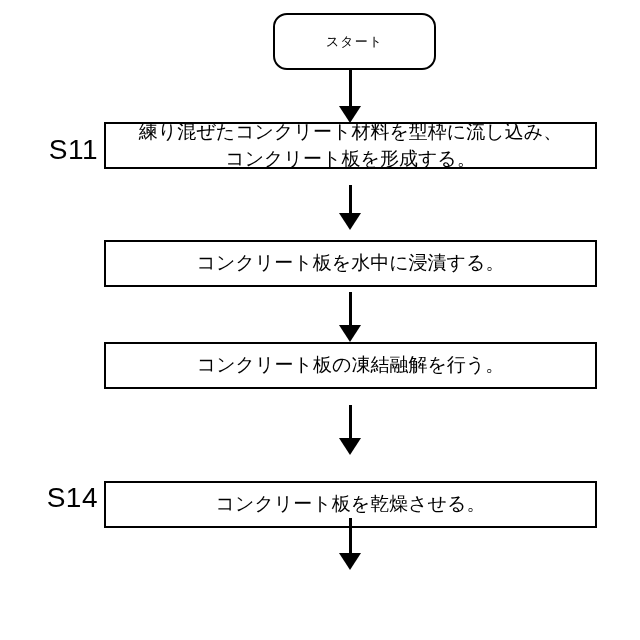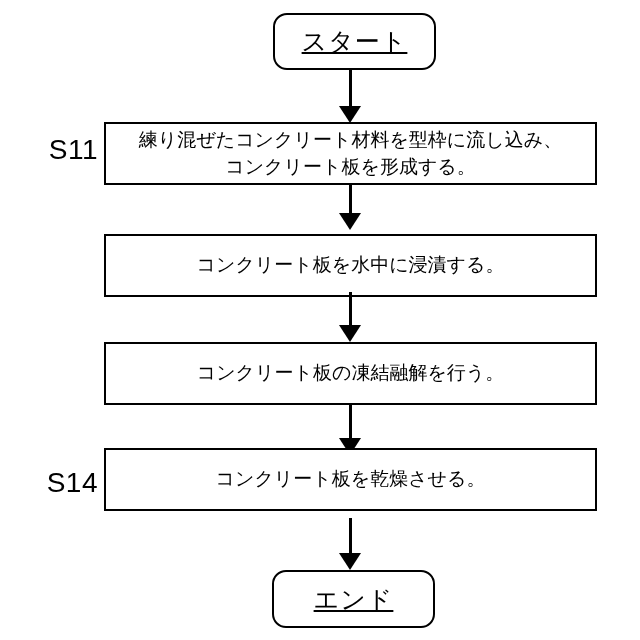--- a/index.html
+++ b/index.html
@@ -18,30 +18,29 @@
   }
   .terminal {
     position: absolute;
     box-sizing: border-box;
     border: 2.5px solid #000000;
     border-radius: 14px;
     background: #ffffff;
     display: flex;
     align-items: center;
     justify-content: center;
-    font-size: 25px;
+    font-size: 13px;
     letter-spacing: 1px;
-    text-decoration: underline;
   }
   .step-box {
     position: absolute;
     box-sizing: border-box;
     left: 104px;
     width: 493px;
-    height: 63px;
+    height: 47px;
     border: 2.5px solid #000000;
     background: #ffffff;
     display: flex;
     align-items: center;
     justify-content: center;
     text-align: center;
     font-size: 19px;
     line-height: 1.4;
     white-space: pre-line;
   }
@@ -91,45 +90,42 @@
   <div class="step-box" style="top:122px;">
     <span>練り混ぜたコンクリート材料を型枠に流し込み、
 コンクリート板を形成する。</span>
   </div>
 
   <div class="arrow" style="top:185px;">
     <div class="shaft" style="height:28px;"></div>
     <div class="head"></div>
   </div>
 
-  <div class="step-box" style="top:234px;text-align:right;">
+  <div class="step-box" style="top:240px;text-align:right;">
     <span>コンクリート板を水中に浸漬する。</span>
   </div>
 
   <div class="arrow" style="top:292px;">
     <div class="shaft" style="height:33px;"></div>
     <div class="head"></div>
   </div>
 
   <div class="step-box" style="top:342px;">
     <span>コンクリート板の凍結融解を行う。</span>
   </div>
 
   <div class="arrow" style="top:405px;">
     <div class="shaft" style="height:33px;"></div>
     <div class="head"></div>
   </div>
 
-  <div class="step-label" style="top:467px;">S14</div>
-  <div class="step-box" style="top:448px;">
+  <div class="step-label" style="top:482px;">S14</div>
+  <div class="step-box" style="top:481px;">
     <span>コンクリート板を乾燥させる。</span>
   </div>
 
   <div class="arrow" style="top:518px;">
     <div class="shaft" style="height:35px;"></div>
     <div class="head"></div>
   </div>
 
-  <div class="terminal" style="left:272px; top:570px; width:163px; height:58px;">
-    <span>エンド</span>
-  </div>
 
 </div>
 
 </body></html>

